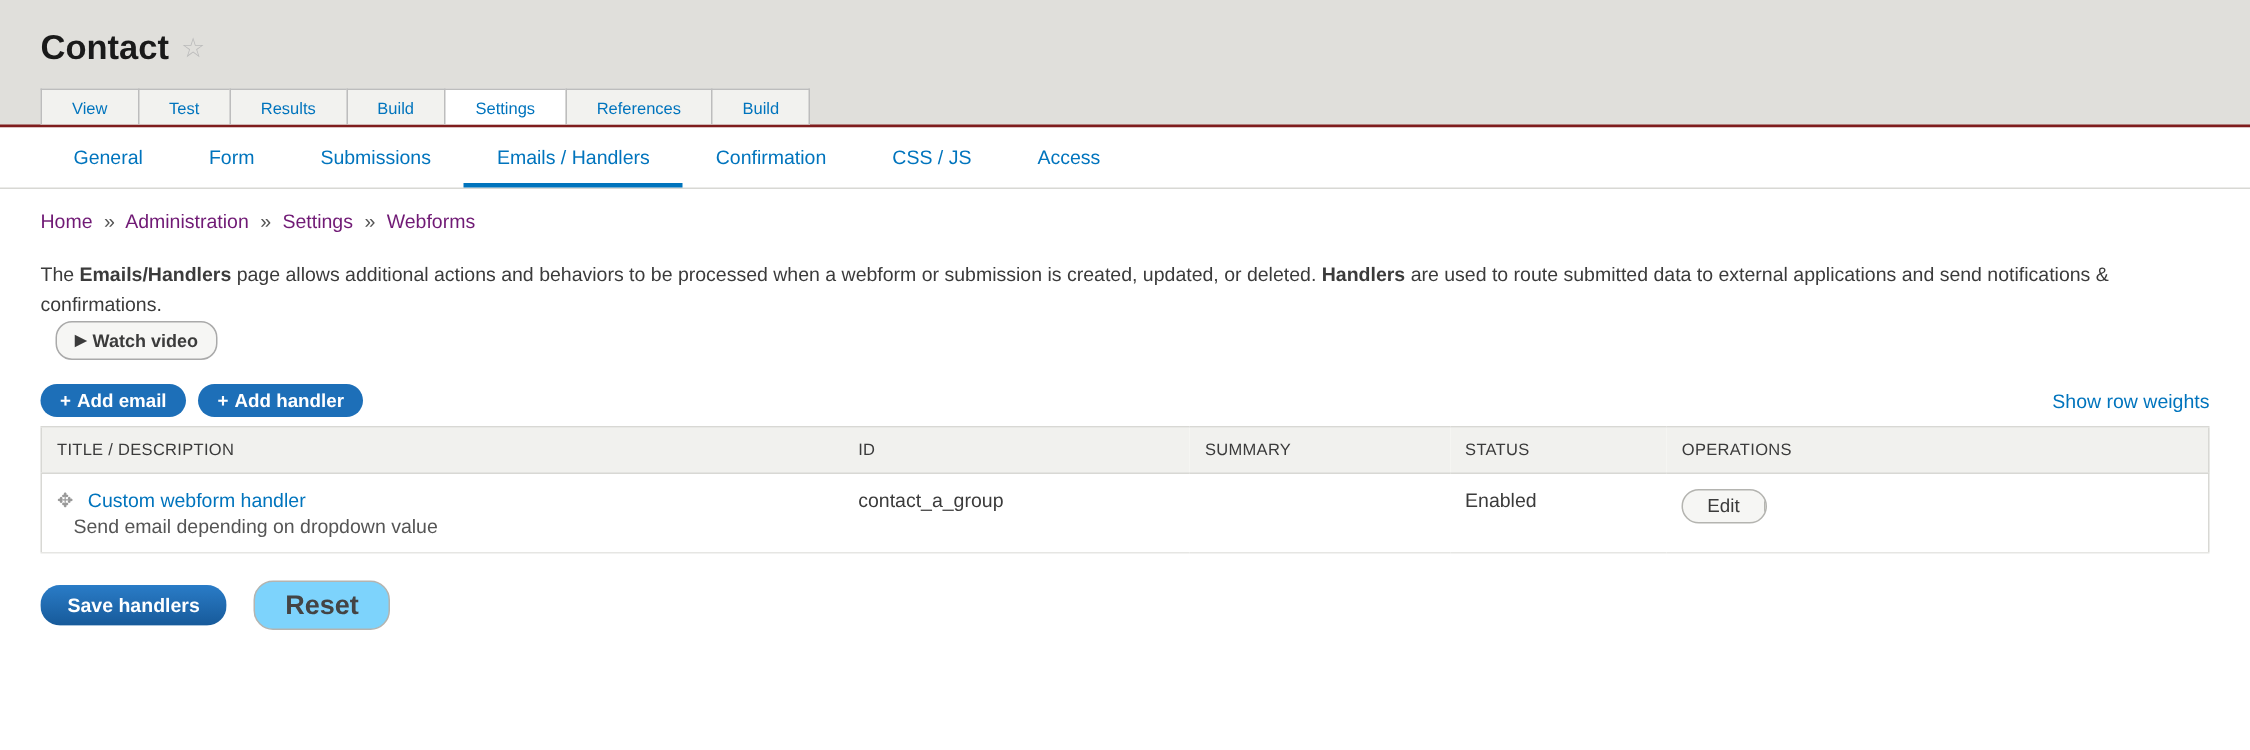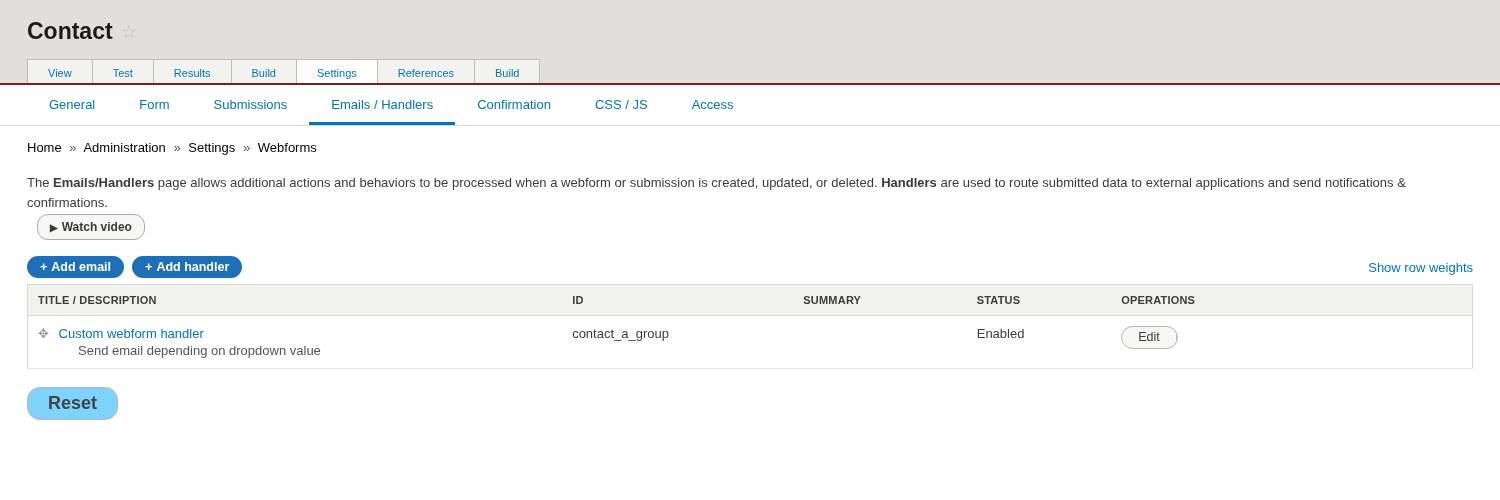--- a/index.html
+++ b/index.html
@@ -2,21 +2,21 @@
 <html><head>
 <meta charset="utf-8">
 <style>
 * { box-sizing: border-box; margin: 0; padding: 0; }
 body {
   font-family: "Lucida Grande", "Lucida Sans Unicode", Verdana, sans-serif;
   font-size: 13px;
   color: #3b3b3b;
   background: #fff;
 }
-a { color: #000000; text-decoration: none; cursor: pointer; }
+a { color: #701a75; text-decoration: none; cursor: pointer; }
 
 .header-region {
   background: #e0dfdb;
   padding: 18px 27px 0 27px;
   border-bottom: 2px solid #7f1d1d;
 }
 .page-title-row {
   display: flex;
   align-items: center;
   gap: 8px;
@@ -131,21 +131,21 @@
 }
 
 table.handlers {
   width: 100%;
   border-collapse: collapse;
   border: 1px solid #d8d8d4;
 }
 table.handlers thead th {
   text-align: left;
   font-size: 11px;
-  font-weight: bold;
+  font-weight: normal;
   letter-spacing: 0.2px;
   color: #3b3b3b;
   background: #f1f1ee;
   border-top: 1px solid #d8d8d4;
   border-bottom: 1px solid #d8d8d4;
   padding: 9px 10px;
 }
 table.handlers tbody td {
   padding: 10px 10px;
   vertical-align: top;
@@ -292,32 +292,33 @@
         <th>SUMMARY</th>
         <th>STATUS</th>
         <th>OPERATIONS</th>
       </tr>
     </thead>
     <tbody>
       <tr>
         <td>
           <span class="drag-handle">✥</span>
           <span class="row-title"><a>Custom webform handler</a></span>
-          <div class="row-sub" style="margin-left:40px;">Send email depending on dropdown value</div>
+          <div class="row-sub" style="margin-left:11px;">Send email depending on dropdown value</div>
         </td>
         <td>contact_a_group</td>
         <td></td>
         <td>Enabled</td>
         <td>
           <span class="dropbutton">
             <span class="main">Edit</span>
             <span class="arrow">▾</span>
           </span>
         </td>
       </tr>
     </tbody>
   </table>
 
   <div class="form-actions">
+    <button class="btn-primary">Save handlers</button>
     <button class="btn-secondary">Reset</button>
   </div>
 
 </div>
 
 </body></html>

